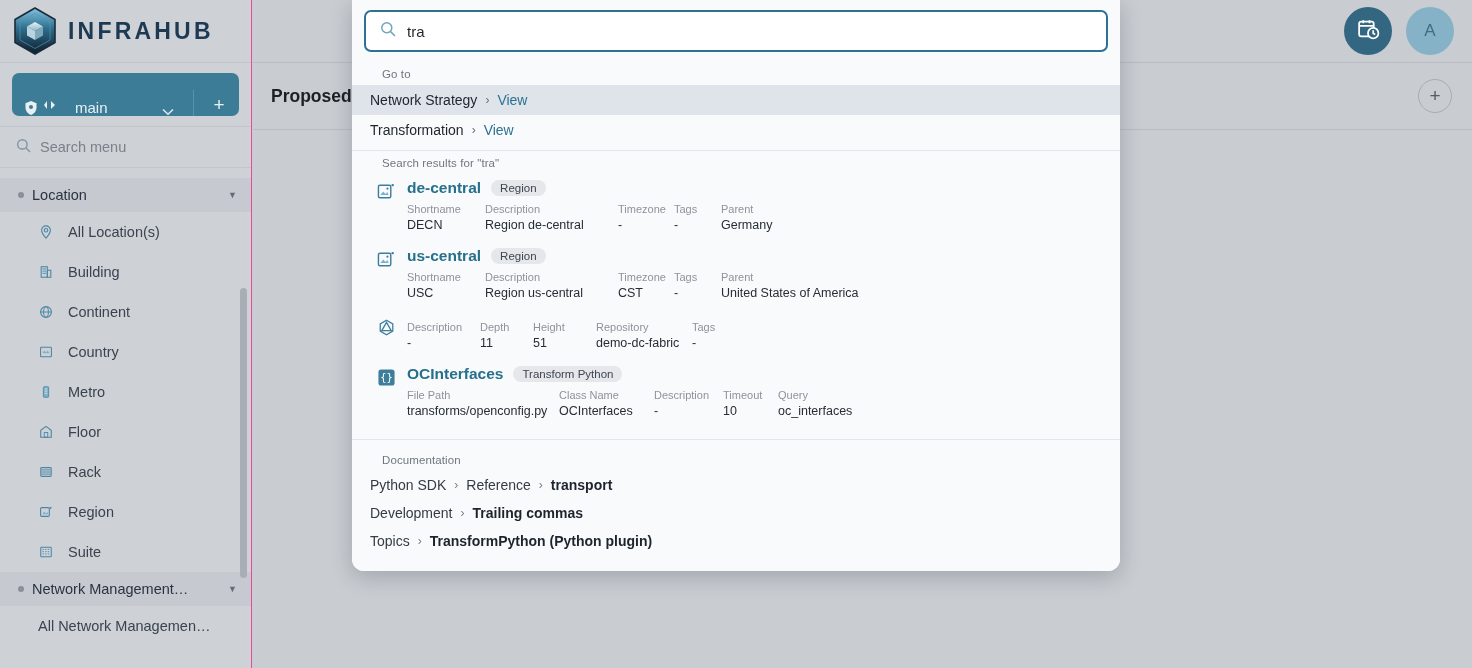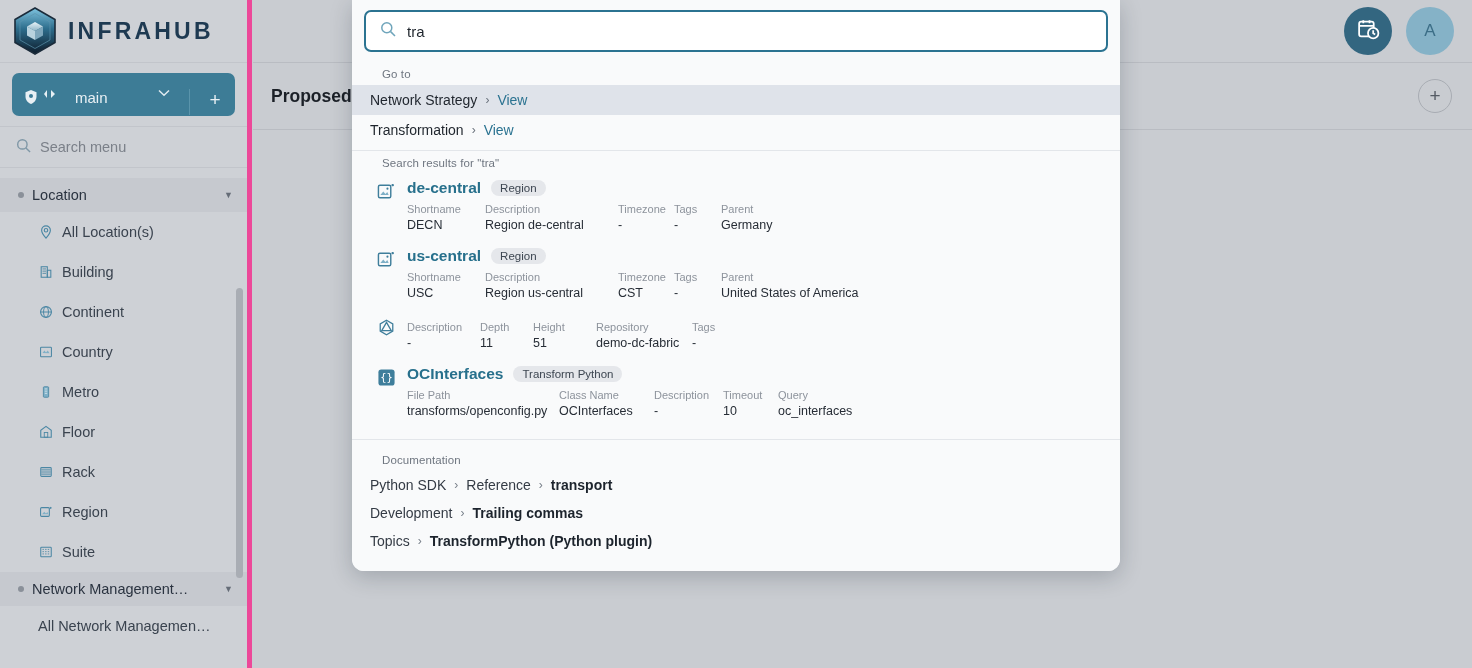--- a/index.html
+++ b/index.html
@@ -9,38 +9,38 @@
     background: #c9ccd1;
     overflow: hidden;
   }
   #app { position: relative; width: 1472px; height: 668px; }
 
   
   .sidebar {
     position: absolute; left: 0; top: 0;
     width: 252px; height: 668px;
     background: #ced1d6;
-    border-right: 5px solid #ec4899;
+    border-right: 1px solid #ec4899;
     display: flex; flex-direction: column;
   }
   .brand {
     height: 63px; display: flex; align-items: center;
     padding-left: 13px; gap: 11px;
     border-bottom: 1px solid #c2c5cb;
   }
   .logo-hex { width: 44px; height: 48px; display:block; }
   .brand-name {
     font-size: 23px; font-weight: 700; color: #1e3a52;
     letter-spacing: 3.2px;
   }
   .branch-wrap { padding: 10px 12px 10px 12px; }
   .branch-bar {
     height: 43px; background: #3d7c96; border-radius: 7px;
-    display: flex; align-items: flex-start; color: #e9f1f5;
-    padding: 16px 0 0 12px; gap: 5px;
+    display: flex; align-items: flex-end; color: #e9f1f5;
+    padding: 8px 0 0 12px; gap: 5px;
   }
   .branch-ico { display:flex; align-items:center; }
   .branch-label { font-size: 15px; margin-left: 12px; flex: 1; color:#e8f0f4; }
   .branch-chev { padding: 0 14px; display:flex; align-items:center; }
   .branch-div { width: 1px; height: 26px; background: #5a94ab; }
   .branch-plus {
     width: 40px; display: flex; align-items: center; justify-content: center;
     font-size: 19px; color: #e8f0f4; font-weight: 300;
   }
   .menu-search {
@@ -58,21 +58,21 @@
     font-size: 14.5px; color: #2a3340; font-weight: 400;
   }
   .nav-group-header .bullet {
     width: 6px; height: 6px; border-radius: 50%;
     background: #8a9099; margin-right: 8px; flex: none;
   }
   .nav-group-header .ghlabel { flex: 1; white-space: nowrap; overflow: hidden; text-overflow: ellipsis; }
   .caret { font-size: 9px; color: #656c77; margin-left: 4px; }
   .nav-item {
     height: 40px; display: flex; align-items: center;
-    padding-left: 38px; gap: 9px; font-size: 14.5px; color: #3a434f;
+    padding-left: 38px; gap: 15px; font-size: 14.5px; color: #3a434f;
   }
   .nav-item .ni-ico { width: 15px; display:flex; align-items:center; justify-content:center; flex:none;}
   .nav-item .ni-label { white-space: nowrap; overflow: hidden; text-overflow: ellipsis; }
   .nav-item.plain { padding-left: 38px; }
   .sb-track {
     position: absolute; right: 4px; top: 120px;
     width: 7px; height: 290px; border-radius: 4px; background: #a9adb4;
   }
 
   

